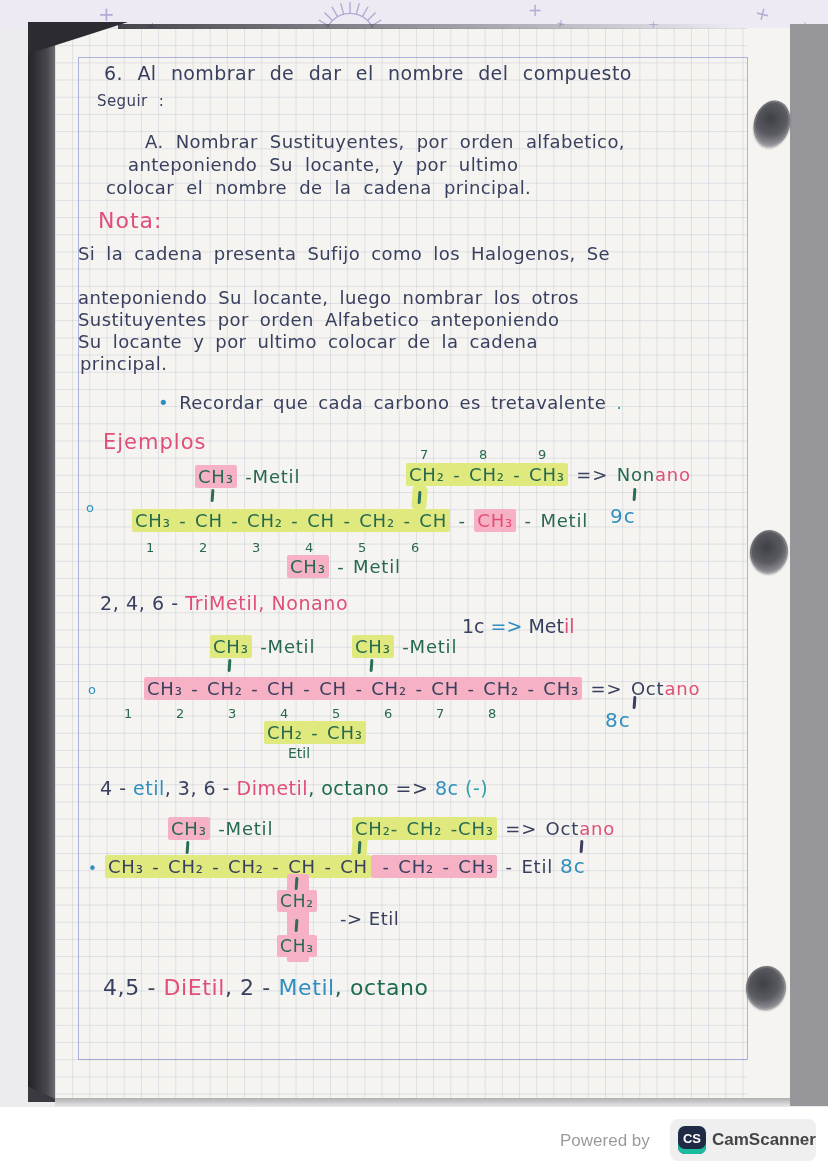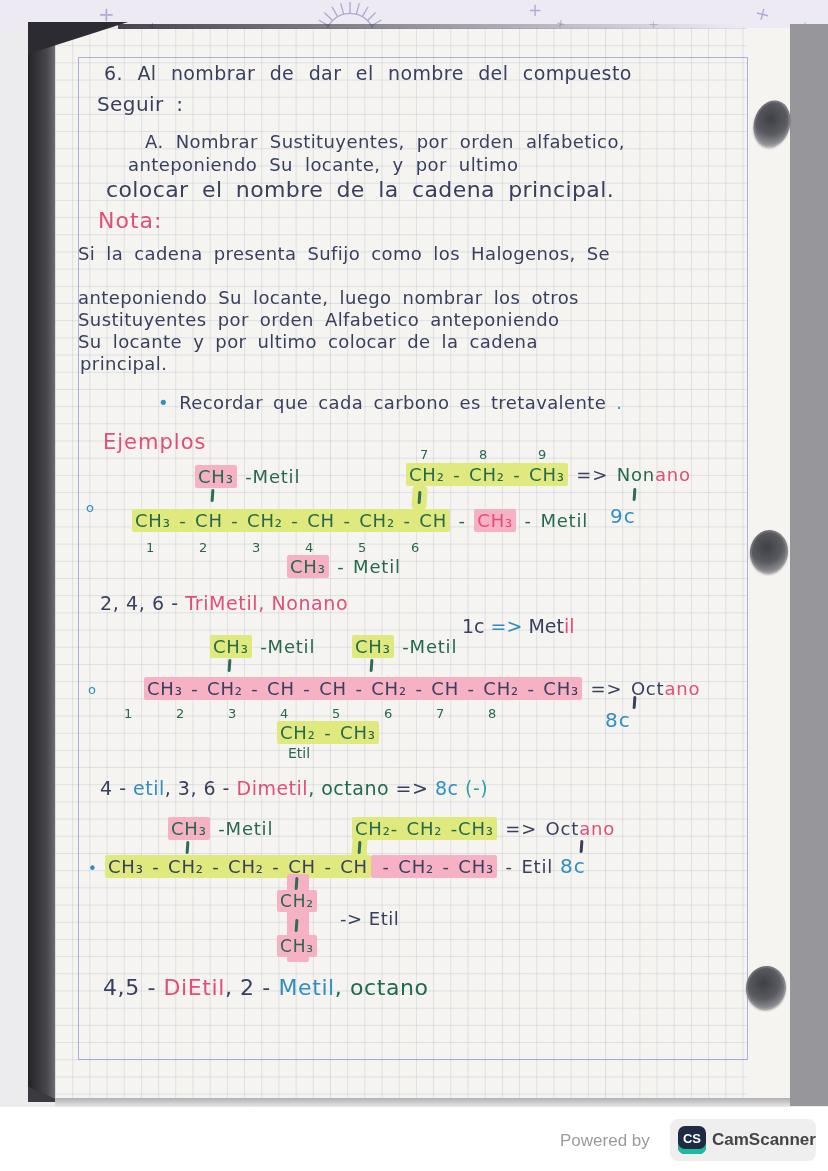--- a/index.html
+++ b/index.html
@@ -99,25 +99,25 @@
   <div class="abs edge-left"></div>
   <div class="abs corner-tl"></div>
   <div class="abs corner-bl"></div>
   <div class="abs top-shadow"></div>
   <div class="abs bottom-edge"></div>
 
   <div class="abs hand" style="left:104px;top:62px;font-size:19px;word-spacing:8px;">
     <span>6.</span>
     <span>Al nombrar de dar el nombre del compuesto</span>
   </div>
-  <div class="abs hand" style="left:97px;top:92px;font-size:20px;">Seguir :</div>
+  <div class="abs hand" style="left:97px;top:92px;font-size:15px;">Seguir :</div>
 
   <div class="abs hand" style="left:145px;top:131px;font-size:18px;">A. Nombrar Sustituyentes, por orden alfabetico,</div>
   <div class="abs hand" style="left:128px;top:154px;font-size:18px;">anteponiendo Su locante, y por ultimo</div>
-  <div class="abs hand" style="left:106px;top:177px;font-size:22px;">colocar el nombre de la cadena principal.</div>
+  <div class="abs hand" style="left:106px;top:177px;font-size:18px;">colocar el nombre de la cadena principal.</div>
 
   <div class="abs heading-pink" style="left:98px;top:208px;font-size:22px;">Nota:</div>
   <div class="abs hand" style="left:78px;top:243px;font-size:18px;word-spacing:5px;">Si la cadena presenta Sufijo como los Halogenos, Se</div>
   <div class="abs hand" style="left:78px;top:287px;font-size:18px;word-spacing:5px;">anteponiendo Su locante, luego nombrar los otros</div>
   <div class="abs hand" style="left:78px;top:309px;font-size:18px;word-spacing:5px;">Sustituyentes por orden  Alfabetico  anteponiendo</div>
   <div class="abs hand" style="left:78px;top:331px;font-size:18px;word-spacing:5px;">Su locante y por ultimo colocar de la cadena</div>
   <div class="abs hand" style="left:80px;top:353px;font-size:18px;">principal.</div>
 
   <div class="abs hand" style="left:158px;top:392px;font-size:18px;word-spacing:4px;"><span class="blue">• </span><span class="navy">Recordar que cada carbono es tretavalente</span><span class="teal"> .</span></div>
 
@@ -139,21 +139,21 @@
 
   <div class="abs chem" style="left:210px;top:636px;"><span class="green hly">CH₃</span><span class="green"> -Metil</span></div>
   <div class="abs chem" style="left:352px;top:636px;"><span class="green hly">CH₃</span><span class="green"> -Metil</span></div>
   <div class="abs bond" style="left:228px;top:659px;"></div>
   <div class="abs bond" style="left:370px;top:659px;"></div>
   <div class="abs blue" style="left:88px;top:682px;font-size:13px;">o</div>
   <div class="abs chem" style="left:112px;top:678px;padding-left:32px;"><span class="navy hlp">CH₃ - CH₂ - CH - CH - CH₂ - CH - CH₂ - CH₃</span><span class="navy"> =&gt; </span><span class="navy">Oct</span><span class="pink">ano</span></div>
   <div class="abs bond navy-b" style="left:633px;top:696px;"></div>
   <div class="abs blue" style="left:605px;top:708px;font-size:20px;letter-spacing:1px;">8c</div>
   <div class="abs chem" style="left:124px;top:706px;font-size:13px;"><span class="green nc2">1</span><span class="green nc2">2</span><span class="green nc2">3</span><span class="green nc2">4</span><span class="green nc2">5</span><span class="green nc2">6</span><span class="green nc2">7</span><span class="green nc2">8</span></div>
-  <div class="abs chem" style="left:277px;top:722px;border-radius:8px;"><span class="green hly">CH₂ - CH₃</span></div>
+  <div class="abs chem" style="left:264px;top:722px;border-radius:8px;"><span class="green hly">CH₂ - CH₃</span></div>
   <div class="abs green" style="left:288px;top:745px;font-size:14px;">Etil</div>
 
   <div class="abs" style="left:100px;top:777px;font-size:19px;letter-spacing:.5px;"><span class="navy">4 - </span><span class="blue">etil</span><span class="navy">, 3, 6 - </span><span class="pink">Dimetil</span><span class="dgreen">, octano </span><span class="navy">=&gt; </span><span class="blue">8c </span><span class="teal">(-)</span></div>
   <div class="abs chem" style="left:168px;top:818px;"><span class="green hlp">CH₃</span><span class="green"> -Metil</span></div>
   <div class="abs chem" style="left:352px;top:818px;"><span class="green hly">CH₂- CH₂ -CH₃</span><span class="navy"> =&gt; </span><span class="navy">Oct</span><span class="pink">ano</span></div>
   <div class="abs bond" style="left:186px;top:841px;"></div>
   <div class="abs bond hlyb" style="left:358px;top:841px;"></div>
   <div class="abs bond navy-b" style="left:580px;top:840px;"></div>
   <div class="abs blue" style="left:88px;top:860px;font-size:15px;">•</div>
   <div class="abs chem" style="left:105px;top:856px;"><span class="navy hly">CH₃ - CH₂ - CH₂ - CH - CH</span><span class="navy hlp"> - CH₂ - CH₃</span><span class="navy"> - Etil</span></div>

